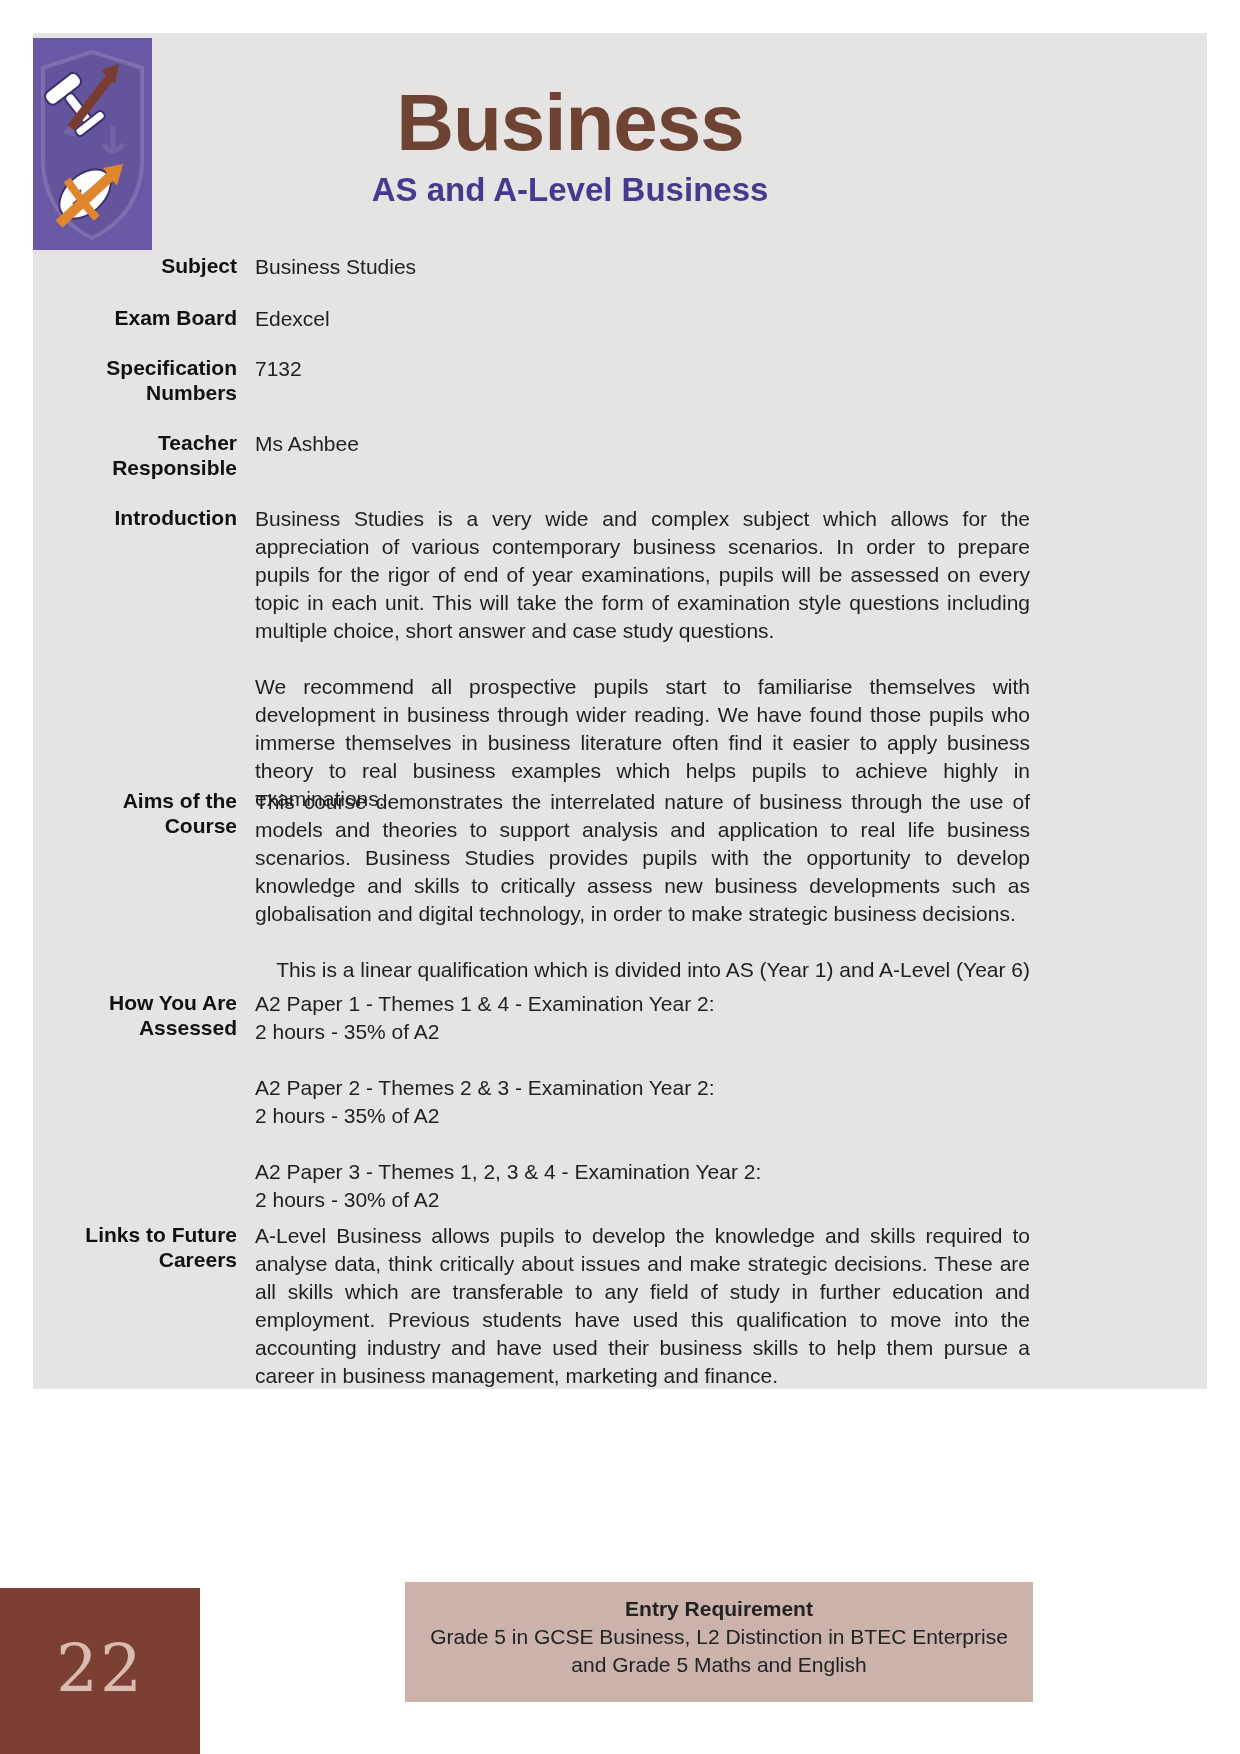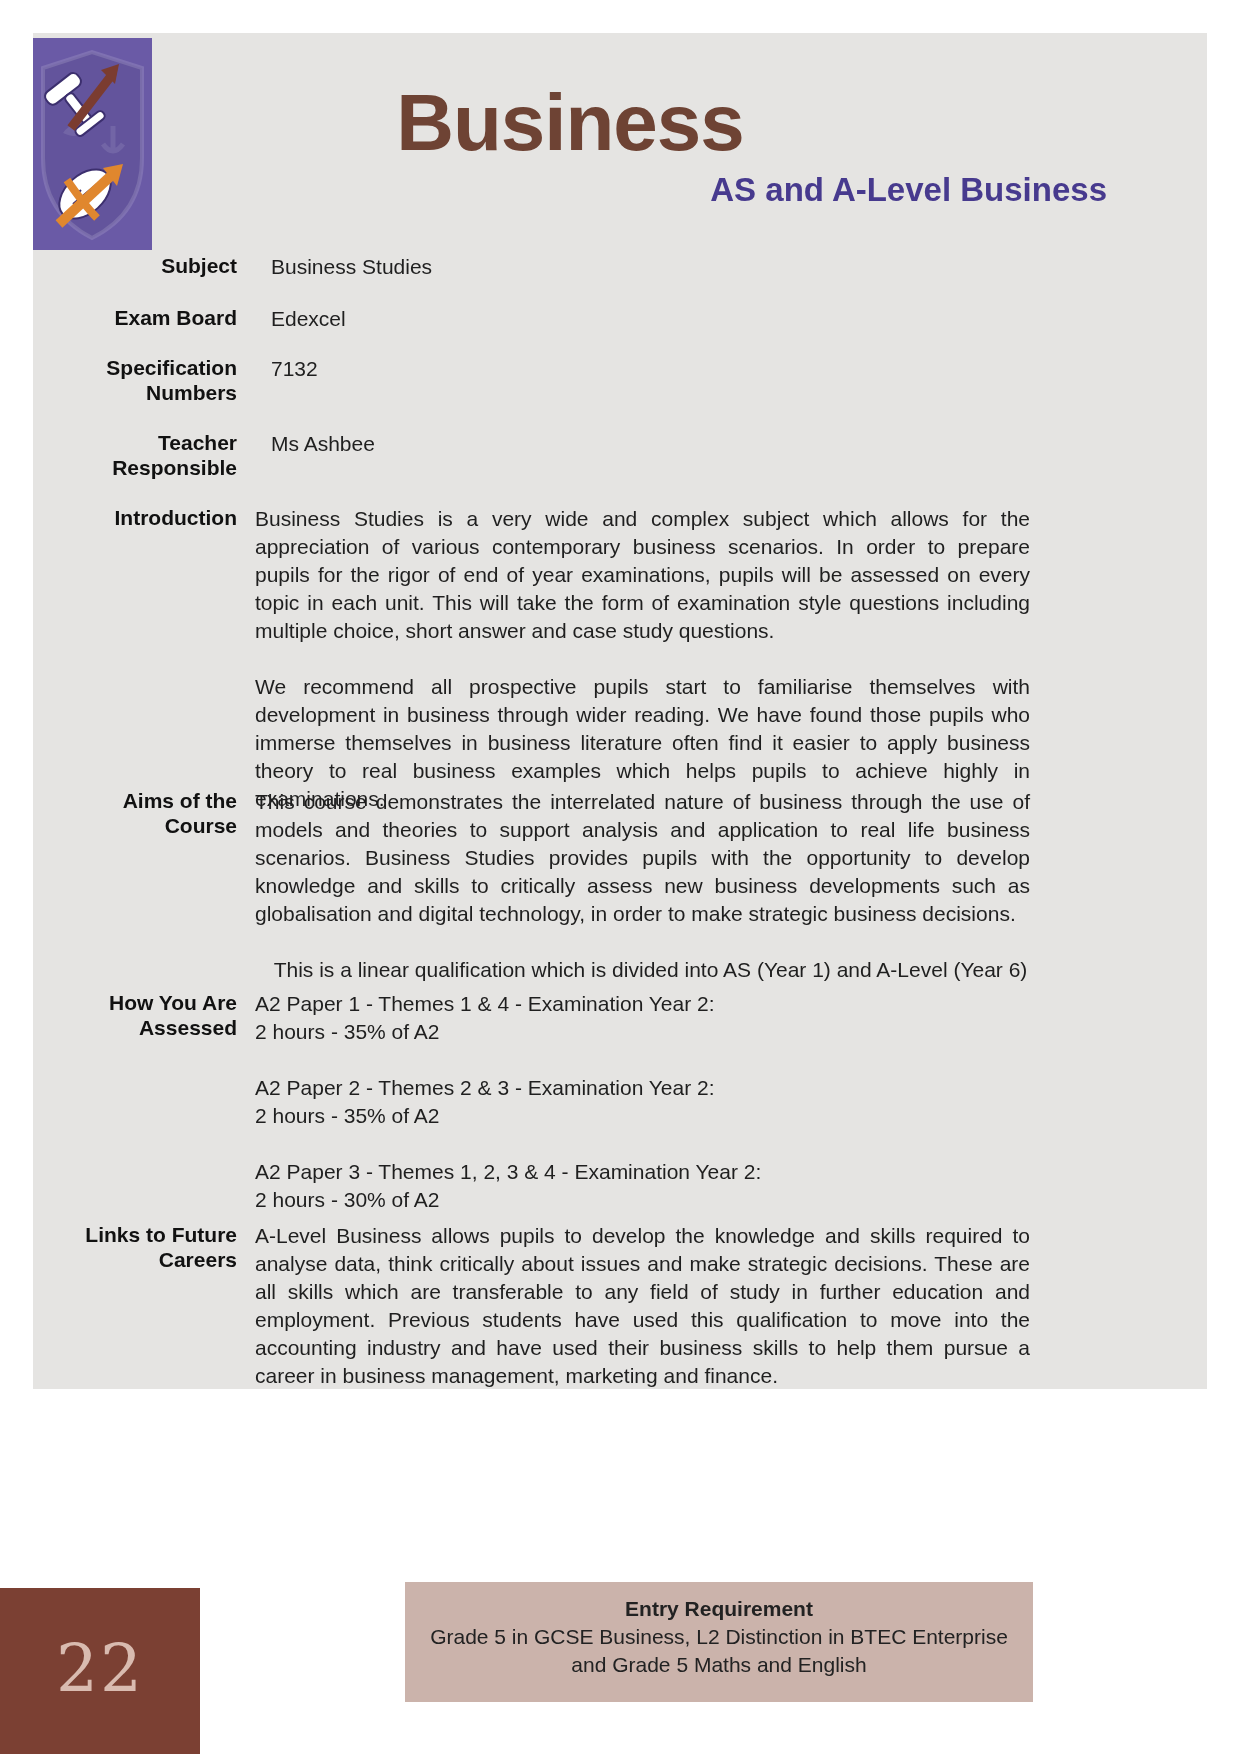--- a/index.html
+++ b/index.html
@@ -13,32 +13,32 @@
   }
   
   .logo-box{position:absolute;left:0;top:5px;width:119px;height:212px;}
   
   .header{position:absolute;left:0;top:48px;width:1074px;text-align:center;}
   .page-title{
     font-size:80px;font-weight:bold;color:#6e4334;line-height:1.05;
     letter-spacing:-1px;font-family:"Liberation Sans",sans-serif;
   }
   .page-subtitle{
-    font-size:33px;font-weight:bold;color:#473a8e;margin-top:6px;text-align:right;
+    font-size:33px;font-weight:bold;color:#473a8e;margin-top:6px;
   }
   
   .row{position:absolute;left:0;display:flex;width:1000px;}
   .row-label{
     width:204px;flex:0 0 204px;box-sizing:border-box;padding-left:32px;
     text-align:right;font-weight:bold;font-size:21px;line-height:25px;color:#111;
   }
   .row-value{margin-left:18px;width:775px;font-size:21px;line-height:28px;}
   .row-value p{margin:0 0 28px 0;text-align:justify;}
   .row-value p:last-child{margin-bottom:0;}
-  .row-value .plain{text-align:center;margin-left:16px;}
+  .row-value .plain{text-align:right;}
   .paper-block{margin:0 0 28px 0;}
   .paper-block div{line-height:28px;}
   .paper-block:last-child{margin-bottom:12px;}
   .top-220{top:220px;} .top-272{top:272px;} .top-322{top:322px;}
   .top-397{top:397px;} .top-472{top:472px;} .top-755{top:755px;}
   .top-957{top:957px;} .top-1189{top:1189px;}
   
   .entry-box{
     position:absolute;left:372px;top:1549px;width:628px;box-sizing:border-box;
     background:#cbb3ab;padding:13px 20px 23px 20px;text-align:center;

